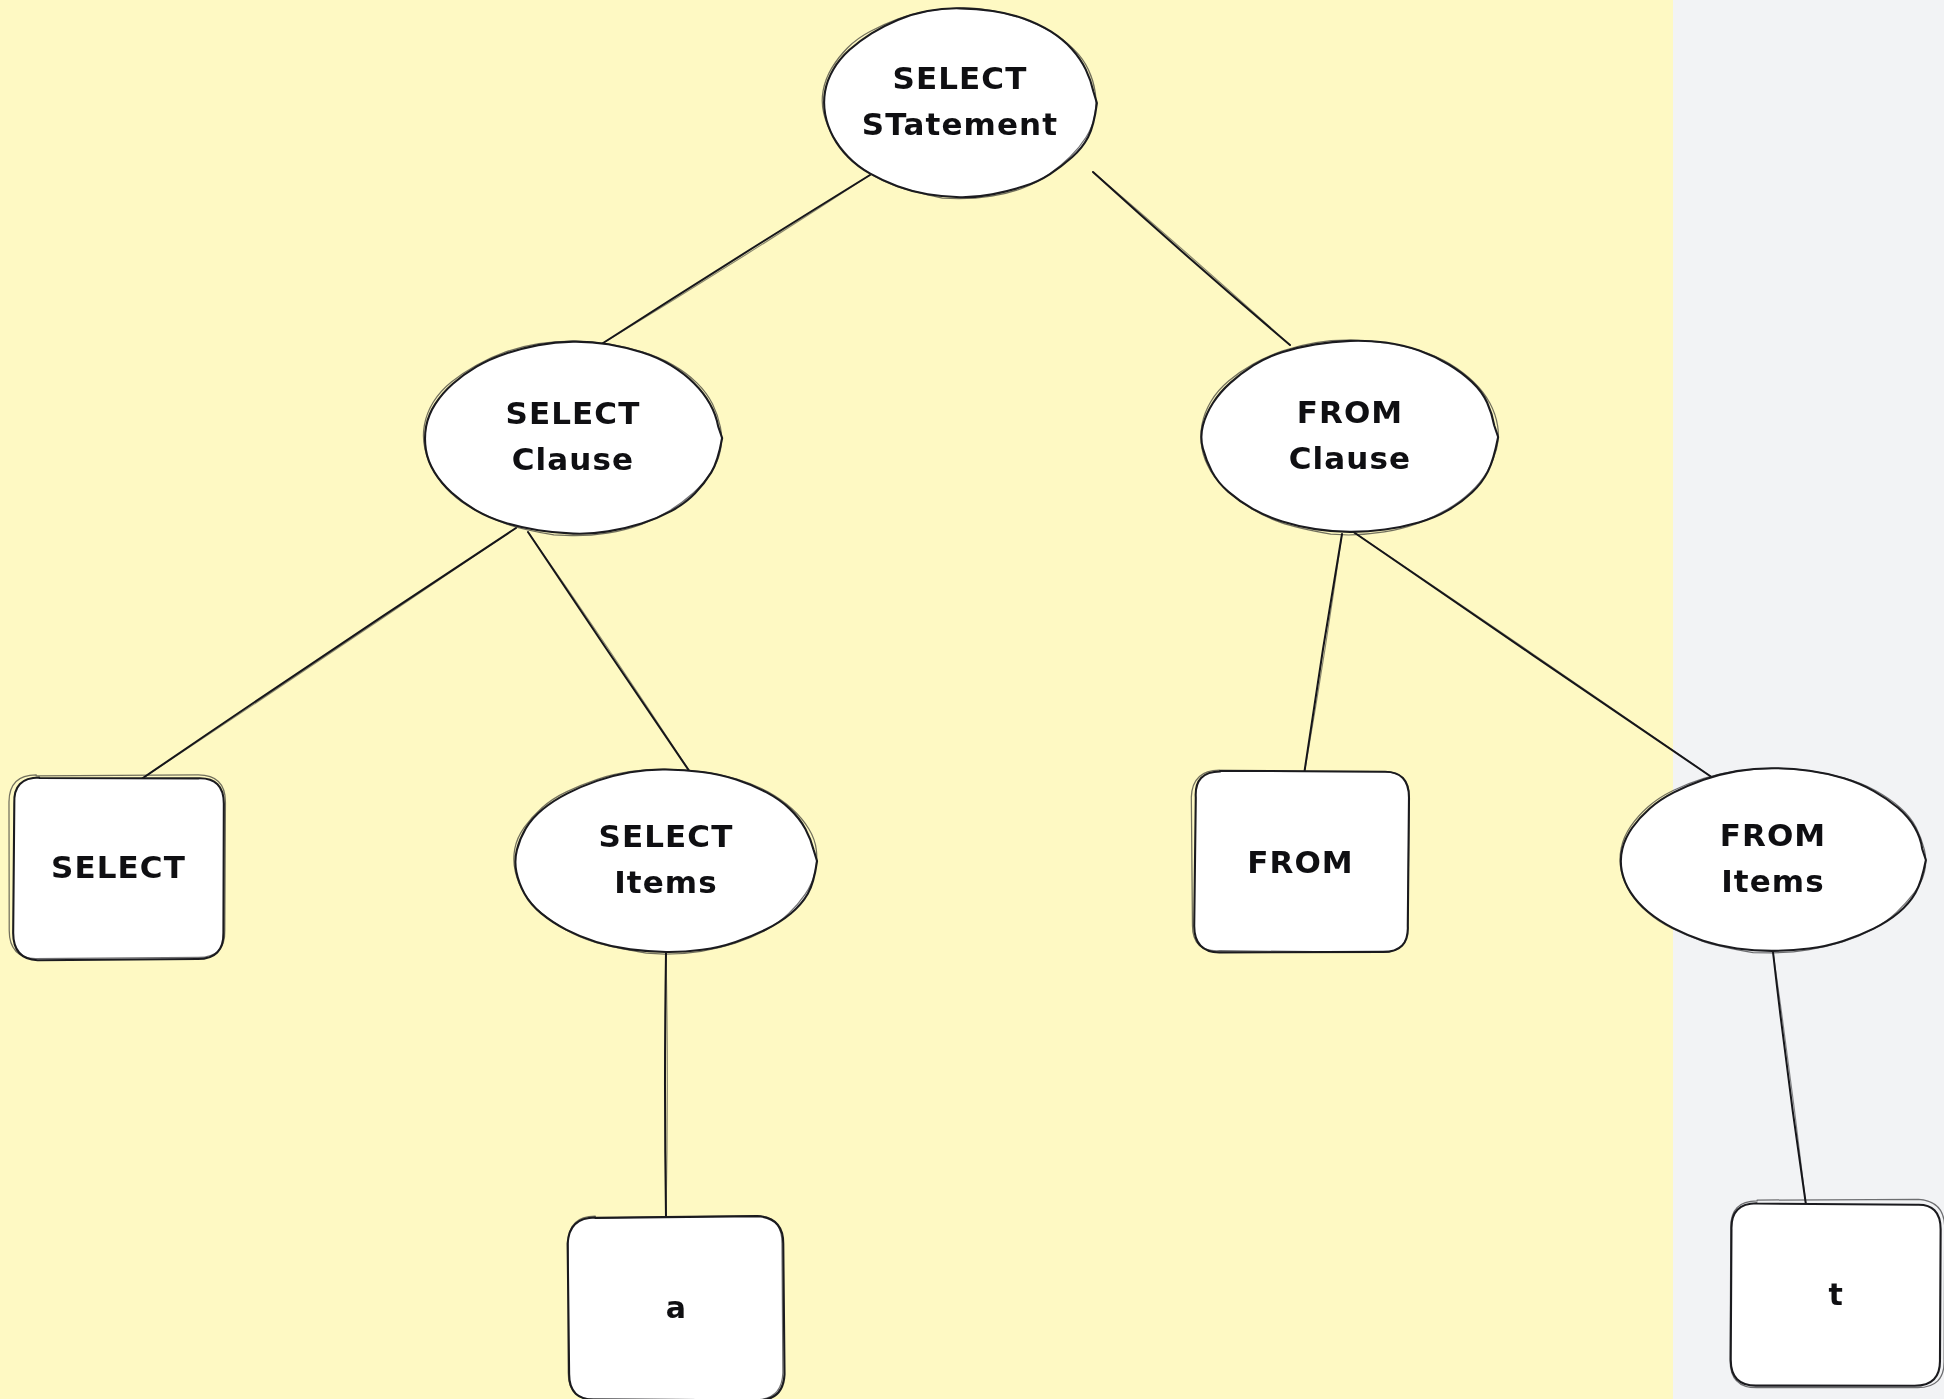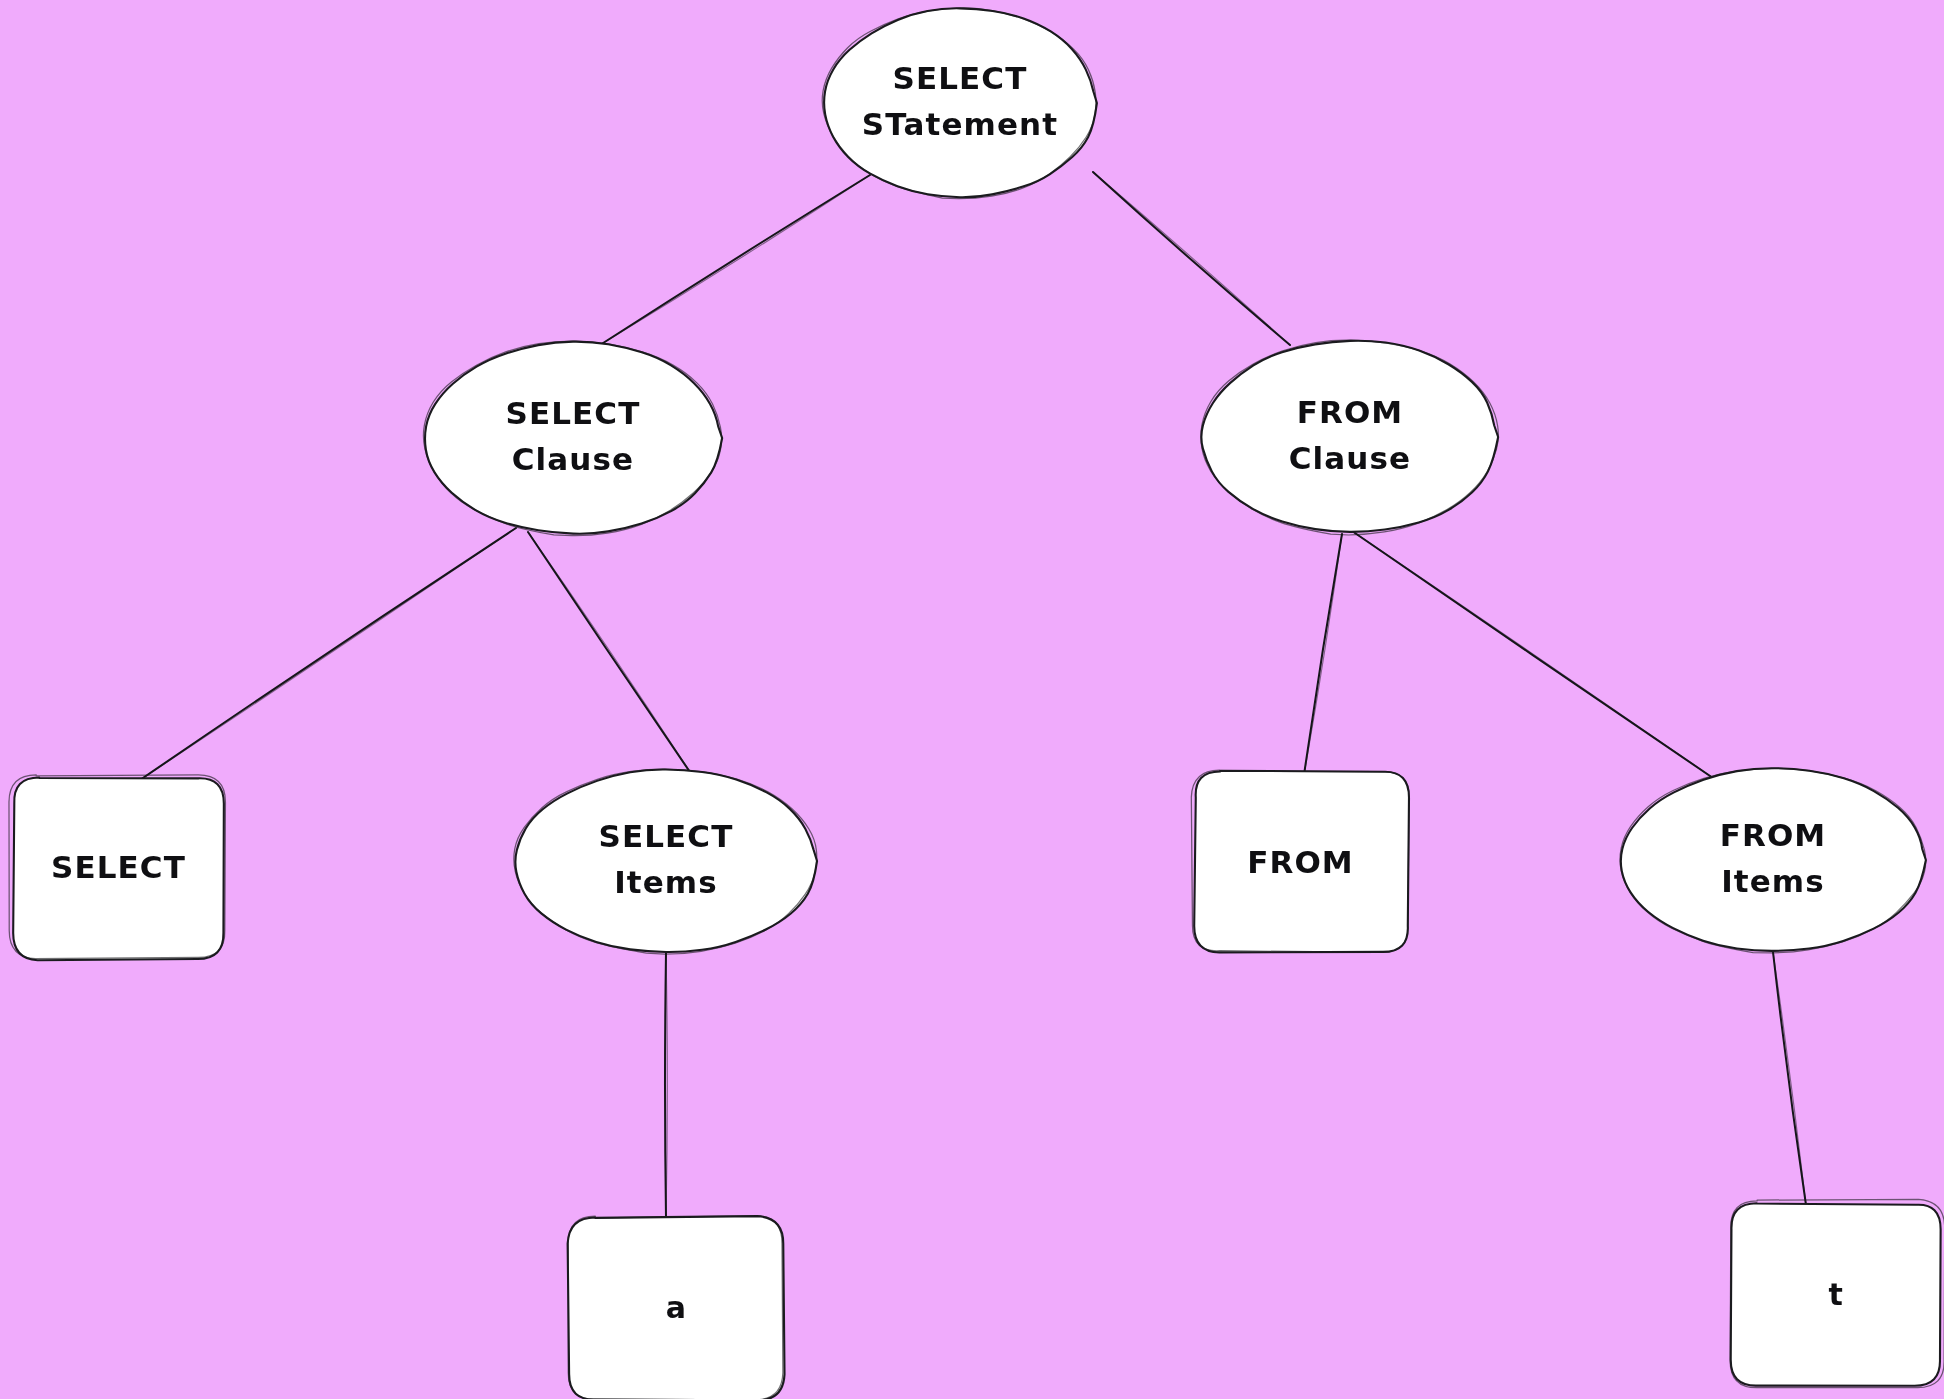--- a/index.html
+++ b/index.html
@@ -9,24 +9,23 @@
   }
   body {
     width: 1944px;
     height: 1399px;
     background: #f2f3f5;
     font-family: "DejaVu Sans", sans-serif;
     overflow: hidden;
   }
   #canvas-root {
     position: relative;
-    width: 1916px;
+    width: 1673px;
     height: 1399px;
-    background: #f0abfc;
-    padding-left: 28px;
+    background: #fef9c3;
   }
   #diagram-svg {
     position: absolute;
     top: 0;
     left: 0;
     width: 1944px;
     height: 1399px;
     display: block;
   }
   .node-shape {

